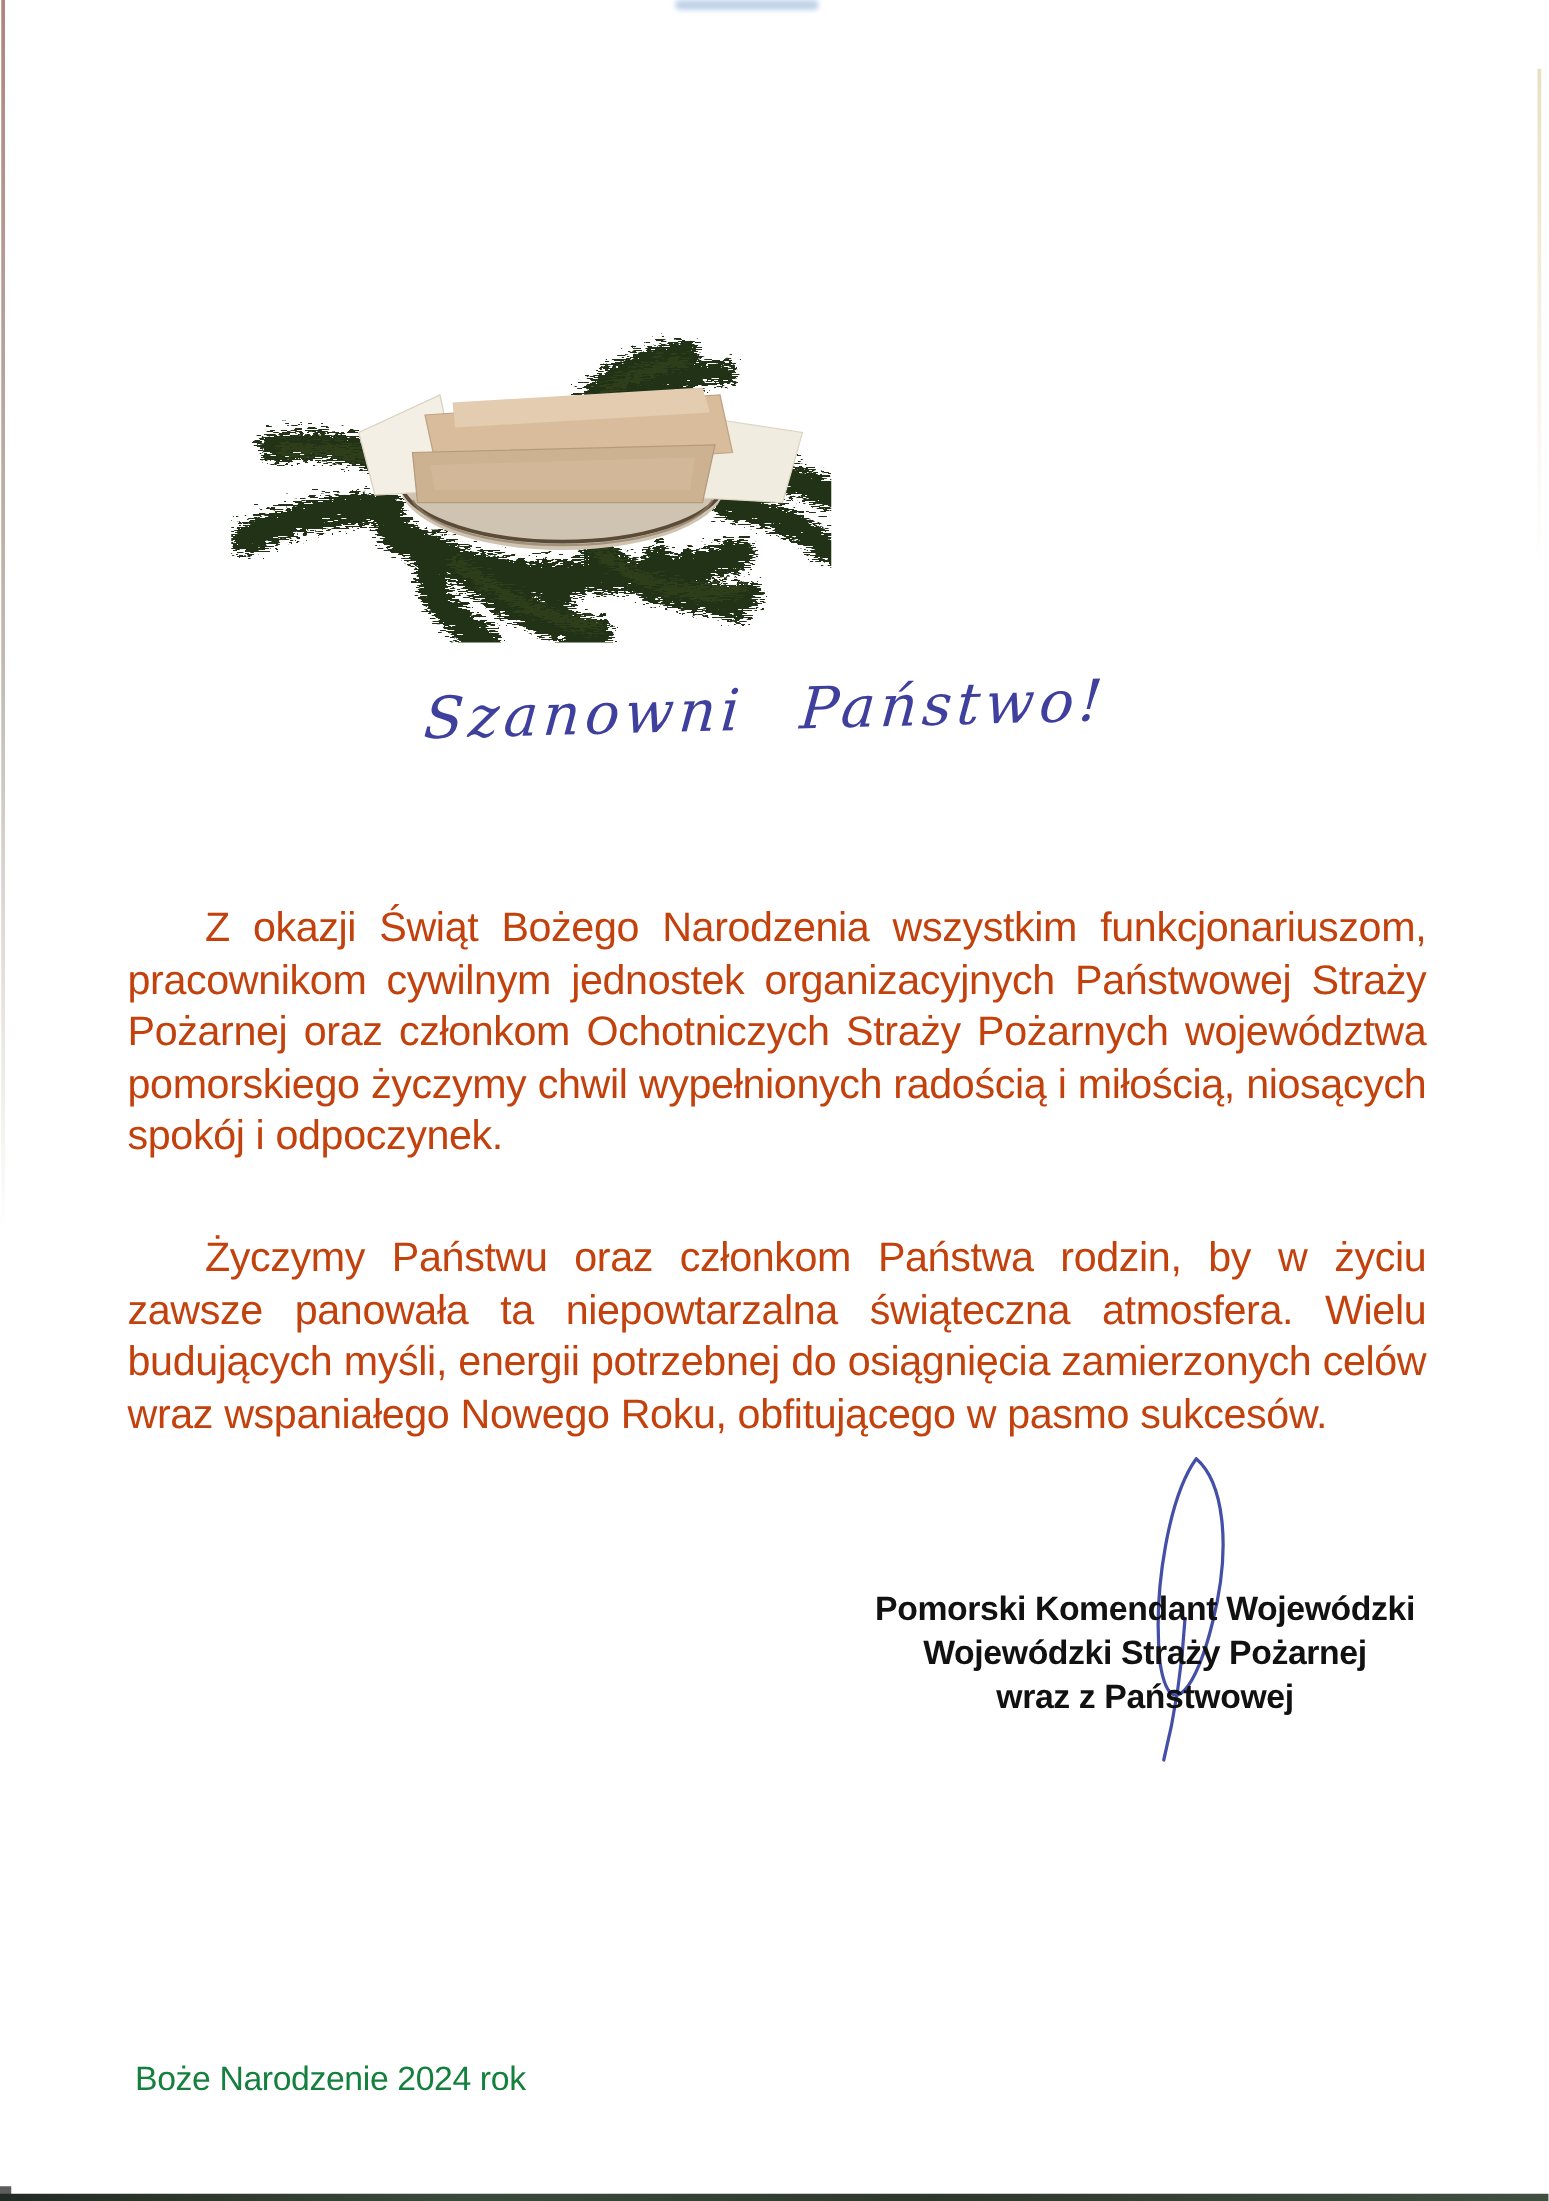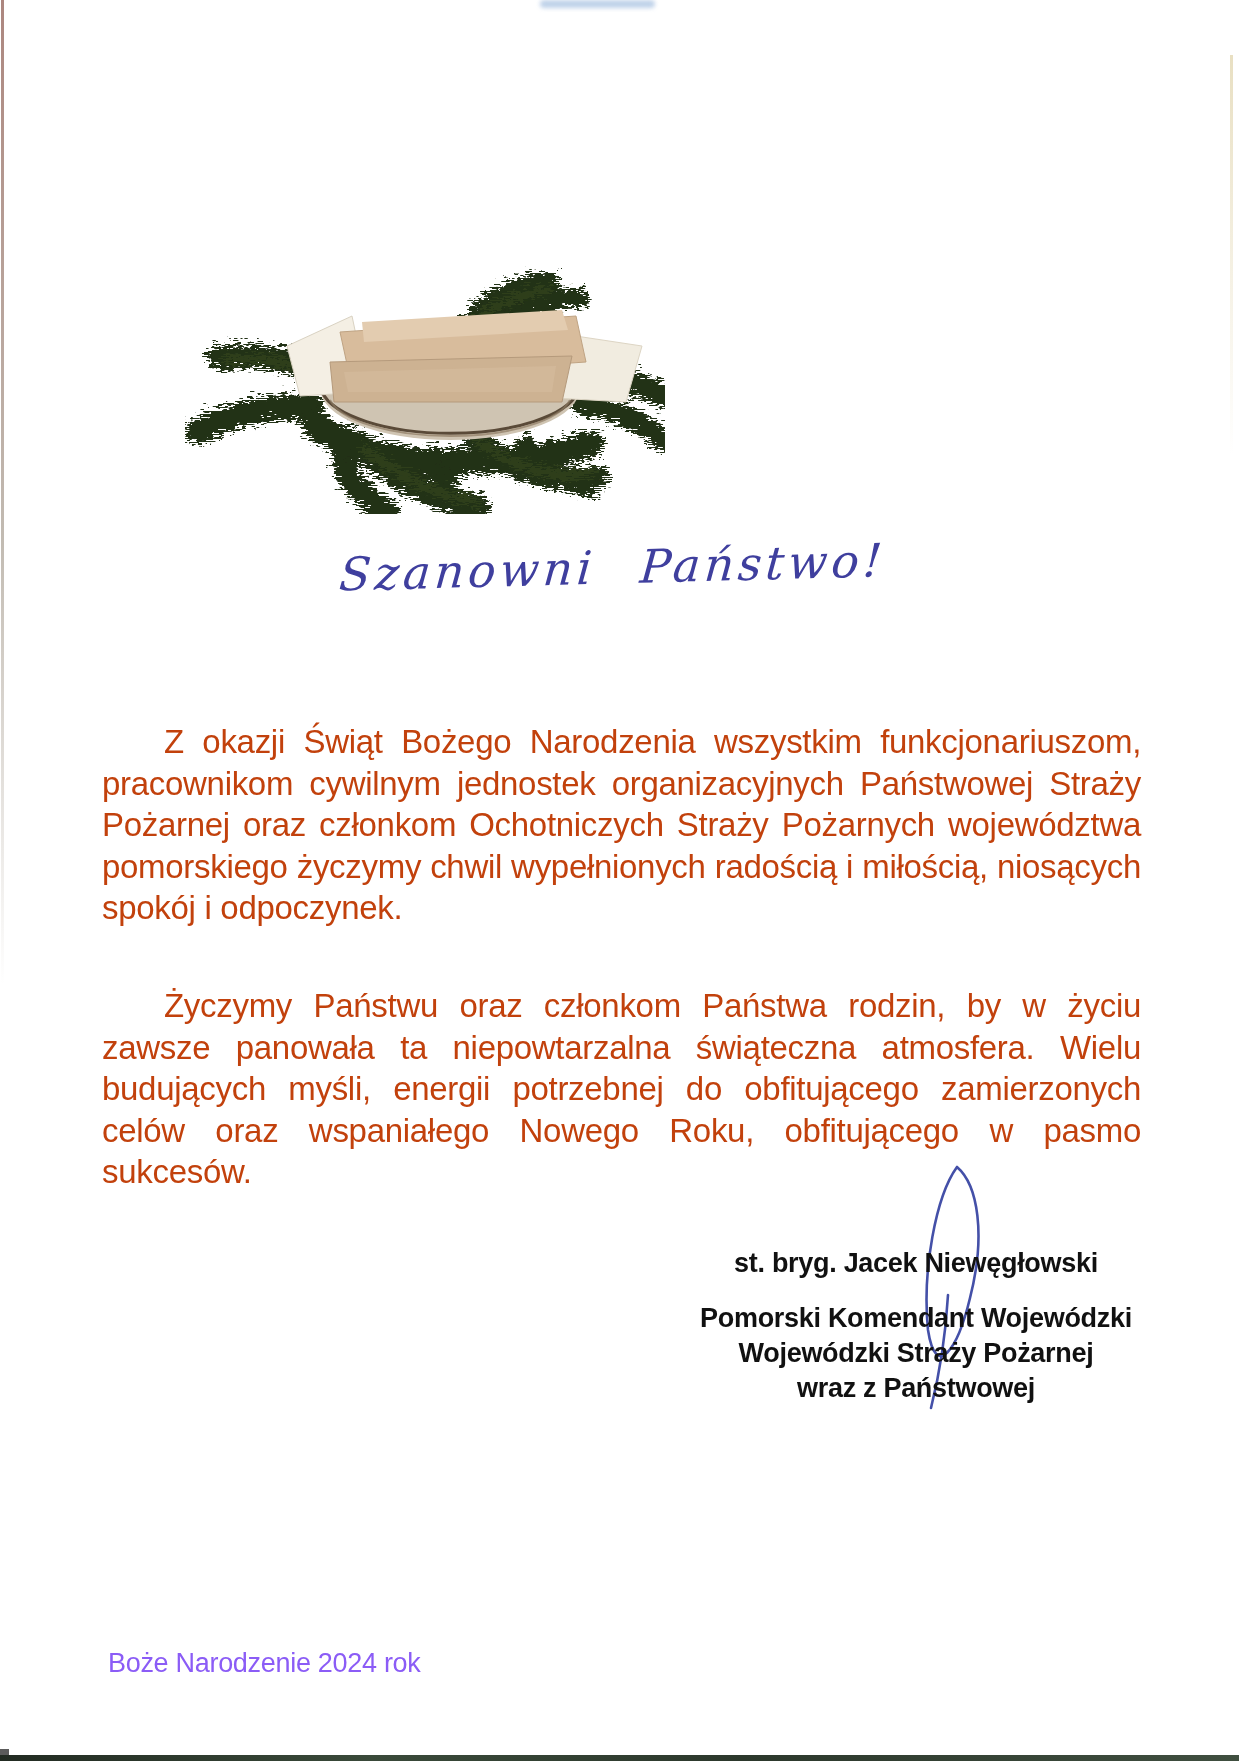--- a/index.html
+++ b/index.html
@@ -59,21 +59,21 @@
   .sig-block{
     position:absolute;left:666px;top:1248px;width:500px;
     text-align:center;font-weight:bold;color:#111;
   }
   .sig-name{font-size:27px;letter-spacing:-.3px;}
   .sig-titles{margin-top:22px;font-size:27px;line-height:35px;letter-spacing:-.3px;}
   .sig-flourish{position:absolute;left:890px;top:1150px;width:120px;height:270px;pointer-events:none;}
   
   .footer-date{
     position:absolute;left:108px;top:1648px;
-    font-size:27px;color:#8b5cf6;letter-spacing:-.3px;
+    font-size:27px;color:#15803d;letter-spacing:-.3px;
   }
 </style>
 </head>
 <body>
 
 <div class="page">
 
   <div class="edge-left"></div>
   <div class="edge-right"></div>
   <div class="top-smudge"></div>
@@ -125,31 +125,30 @@
         <polygon points="362,322 562,310 568,330 364,342" fill="#e3ccb0"></polygon>
         <polygon points="330,362 572,356 562,402 334,402" fill="#cdb292" stroke="#b59a7c" stroke-width="1"></polygon>
         <polygon points="344,372 556,366 552,392 348,392" fill="#d6bd9e" opacity=".6"></polygon>
       </g>
     </svg>
   </div>
 
   <div class="handwritten">Szanowni Państwo!</div>
 
   <p class="para para1">Z okazji Świąt Bożego Narodzenia wszystkim funkcjonariuszom, pracownikom cywilnym jednostek organizacyjnych Państwowej Straży Pożarnej oraz członkom Ochotniczych Straży Pożarnych województwa pomorskiego życzymy chwil wypełnionych radością i miłością, niosących spokój i odpoczynek.</p>
-  <p class="para para2">Życzymy Państwu oraz członkom Państwa rodzin, by w życiu zawsze panowała ta niepowtarzalna świąteczna atmosfera. Wielu budujących myśli, energii potrzebnej do obfitującego zamierzonych celów oraz wspaniałego Nowego Roku, obfitującego w pasmo sukcesów.</p>
+  <p class="para para2">Życzymy Państwu oraz członkom Państwa rodzin, by w życiu zawsze panowała ta niepowtarzalna świąteczna atmosfera. Wielu budujących myśli, energii potrzebnej do osiągnięcia zamierzonych celów wraz wspaniałego Nowego Roku, obfitującego w pasmo sukcesów.</p>
 
   <svg class="sig-flourish" width="120" height="270" viewBox="890 1150 120 270" xmlns="http://www.w3.org/2000/svg">
     <g stroke="#4450a8" stroke-width="2.6" fill="none" stroke-linecap="round">
       <path d="M957 1167 C 978 1185, 986 1235, 970 1298 C 958 1348, 936 1382, 928 1330 C 922 1270, 936 1196, 957 1167"></path>
       <path d="M948 1295 C 946 1330, 940 1372, 931 1408"></path>
     </g>
   </svg>
 
   <div class="sig-block">
-    <div class="sig-name">st. bryg. Jacek Niewęgłowski</div>
     <div class="sig-titles">
       <div>Pomorski Komendant Wojewódzki</div>
       <div>Wojewódzki Straży Pożarnej</div>
       <div>wraz z Państwowej</div>
     </div>
   </div>
 
   <div class="footer-date">Boże Narodzenie 2024 rok</div>
 
 </div>

